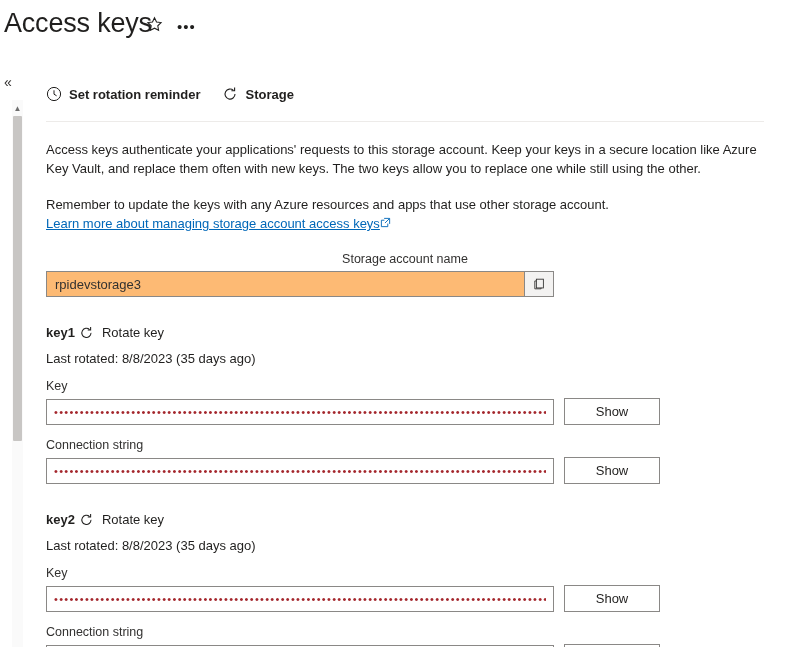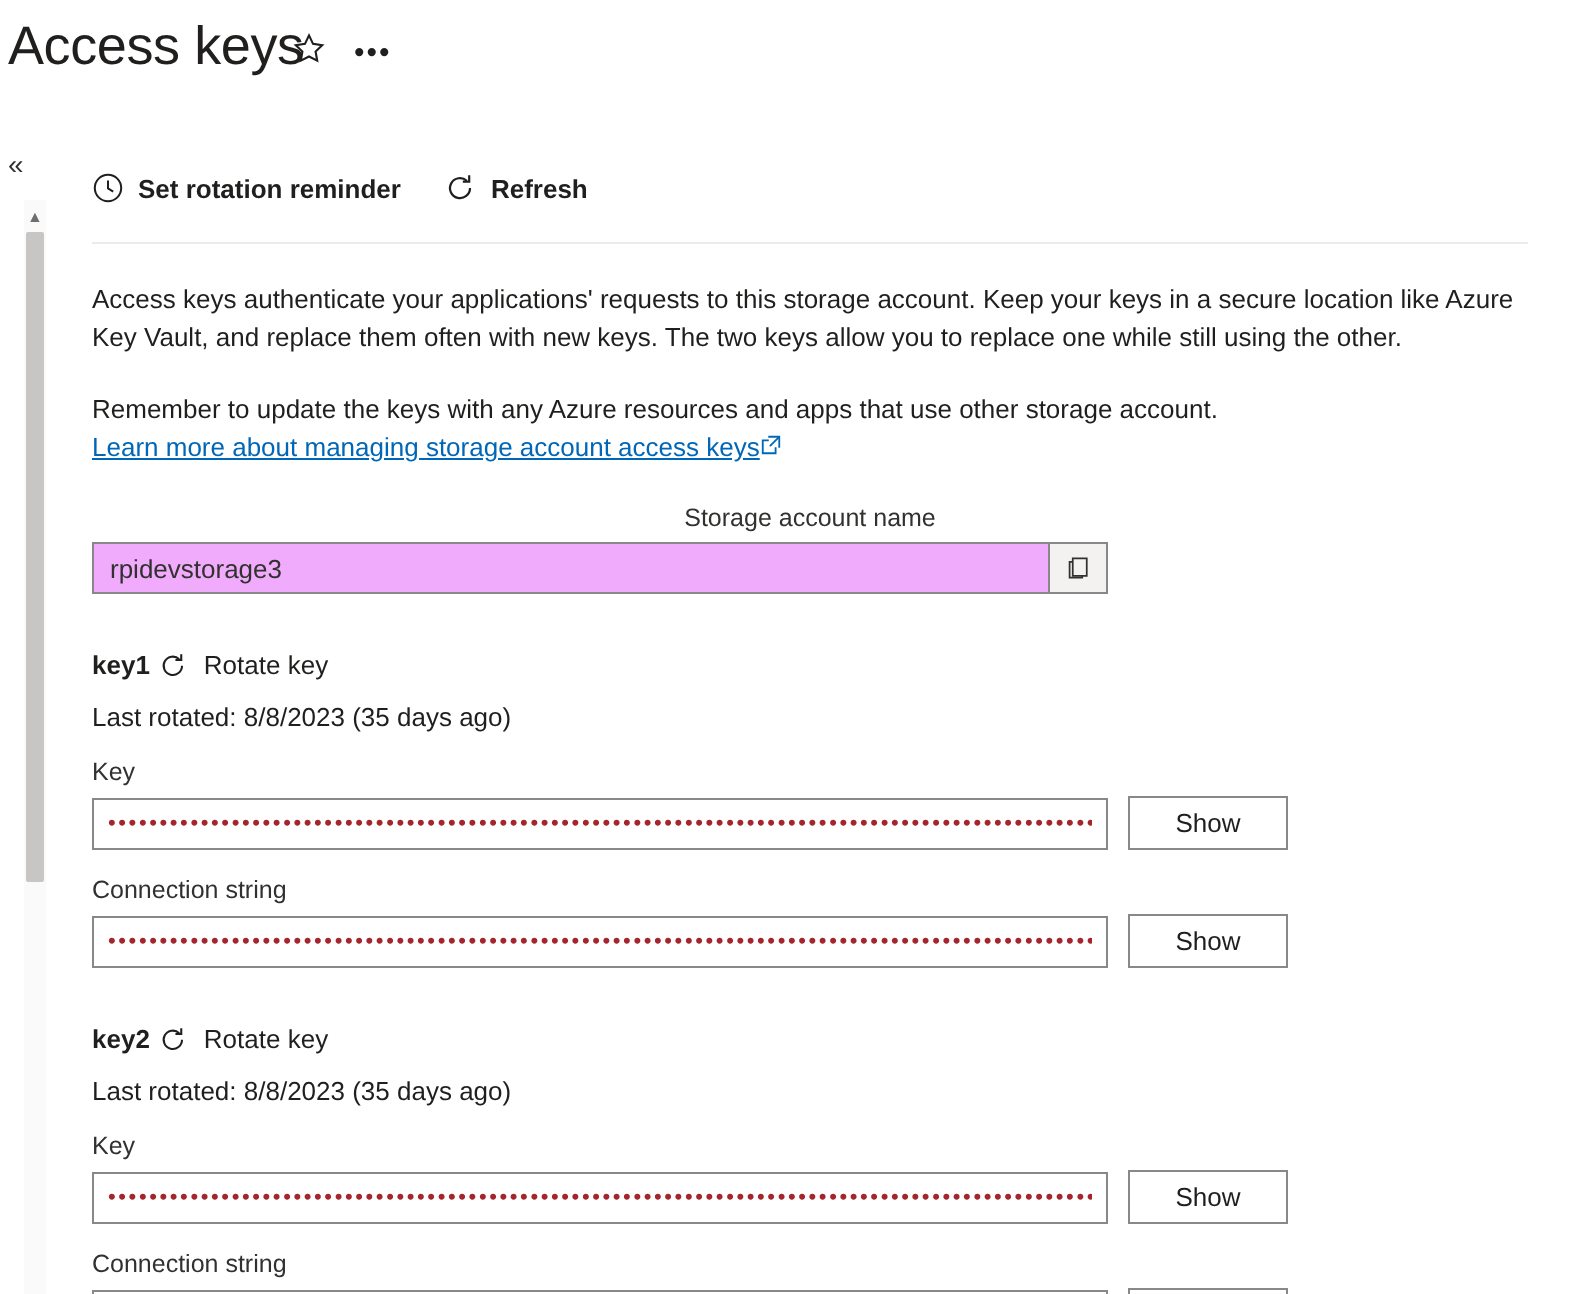--- a/index.html
+++ b/index.html
@@ -146,21 +146,21 @@
     color: #323130;
     margin-top: 21px;
     margin-bottom: 5px;
     text-align: center;
   }
   .readonly-row {
     display: flex;
     width: 508px;
     height: 26px;
     border: 1px solid #8a8886;
-    background: #f0abfc;
+    background: #fdba74;
     box-sizing: border-box;
   }
   .readonly-row input {
     flex: 1;
     border: none;
     background: transparent;
     font-family: "Liberation Sans", sans-serif;
     font-size: 13px;
     color: #323130;
     padding: 0 8px;
@@ -223,21 +223,21 @@
   }
   .dots {
     color: #a4262c;
     font-size: 11px;
     letter-spacing: 1.3px;
     white-space: nowrap;
     overflow: hidden;
     font-family: "Liberation Sans", sans-serif;
   }
   .show-btn {
-    width: 80px;
+    width: 96px;
     height: 27px;
     border: 1px solid #8a8886;
     background: #ffffff;
     font-family: "Liberation Sans", sans-serif;
     font-size: 13px;
     color: #201f1e;
     cursor: pointer;
   }
 </style>
 </head>
@@ -272,21 +272,21 @@
       </span>
       <span>Set rotation reminder</span>
     </div>
     <div class="cmd-item">
       <span class="cmd-icon">
         <svg width="16" height="16" viewBox="0 0 16 16">
             <path d="M13 8a5 5 0 1 1-1.6-3.6" fill="none" stroke="#201f1e" stroke-width="1.1"></path>
             <path d="M12.6 1.6v3.2H9.4" fill="none" stroke="#201f1e" stroke-width="1.1"></path>
           </svg>
       </span>
-      <span>Refresh</span>
+      <span>Storage</span>
     </div>
   </div>
 
   <div class="divider"></div>
 
   <div class="intro">Access keys authenticate your applications' requests to this storage account. Keep your keys in a secure location like Azure Key Vault, and replace them often with new keys. The two keys allow you to replace one while still using the other.</div>
   <div class="intro2">Remember to update the keys with any Azure resources and apps that use other storage account.</div>
   <a class="learn-link">
     <span>Learn more about managing storage account access keys</span>
     <span class="ext-icon">

